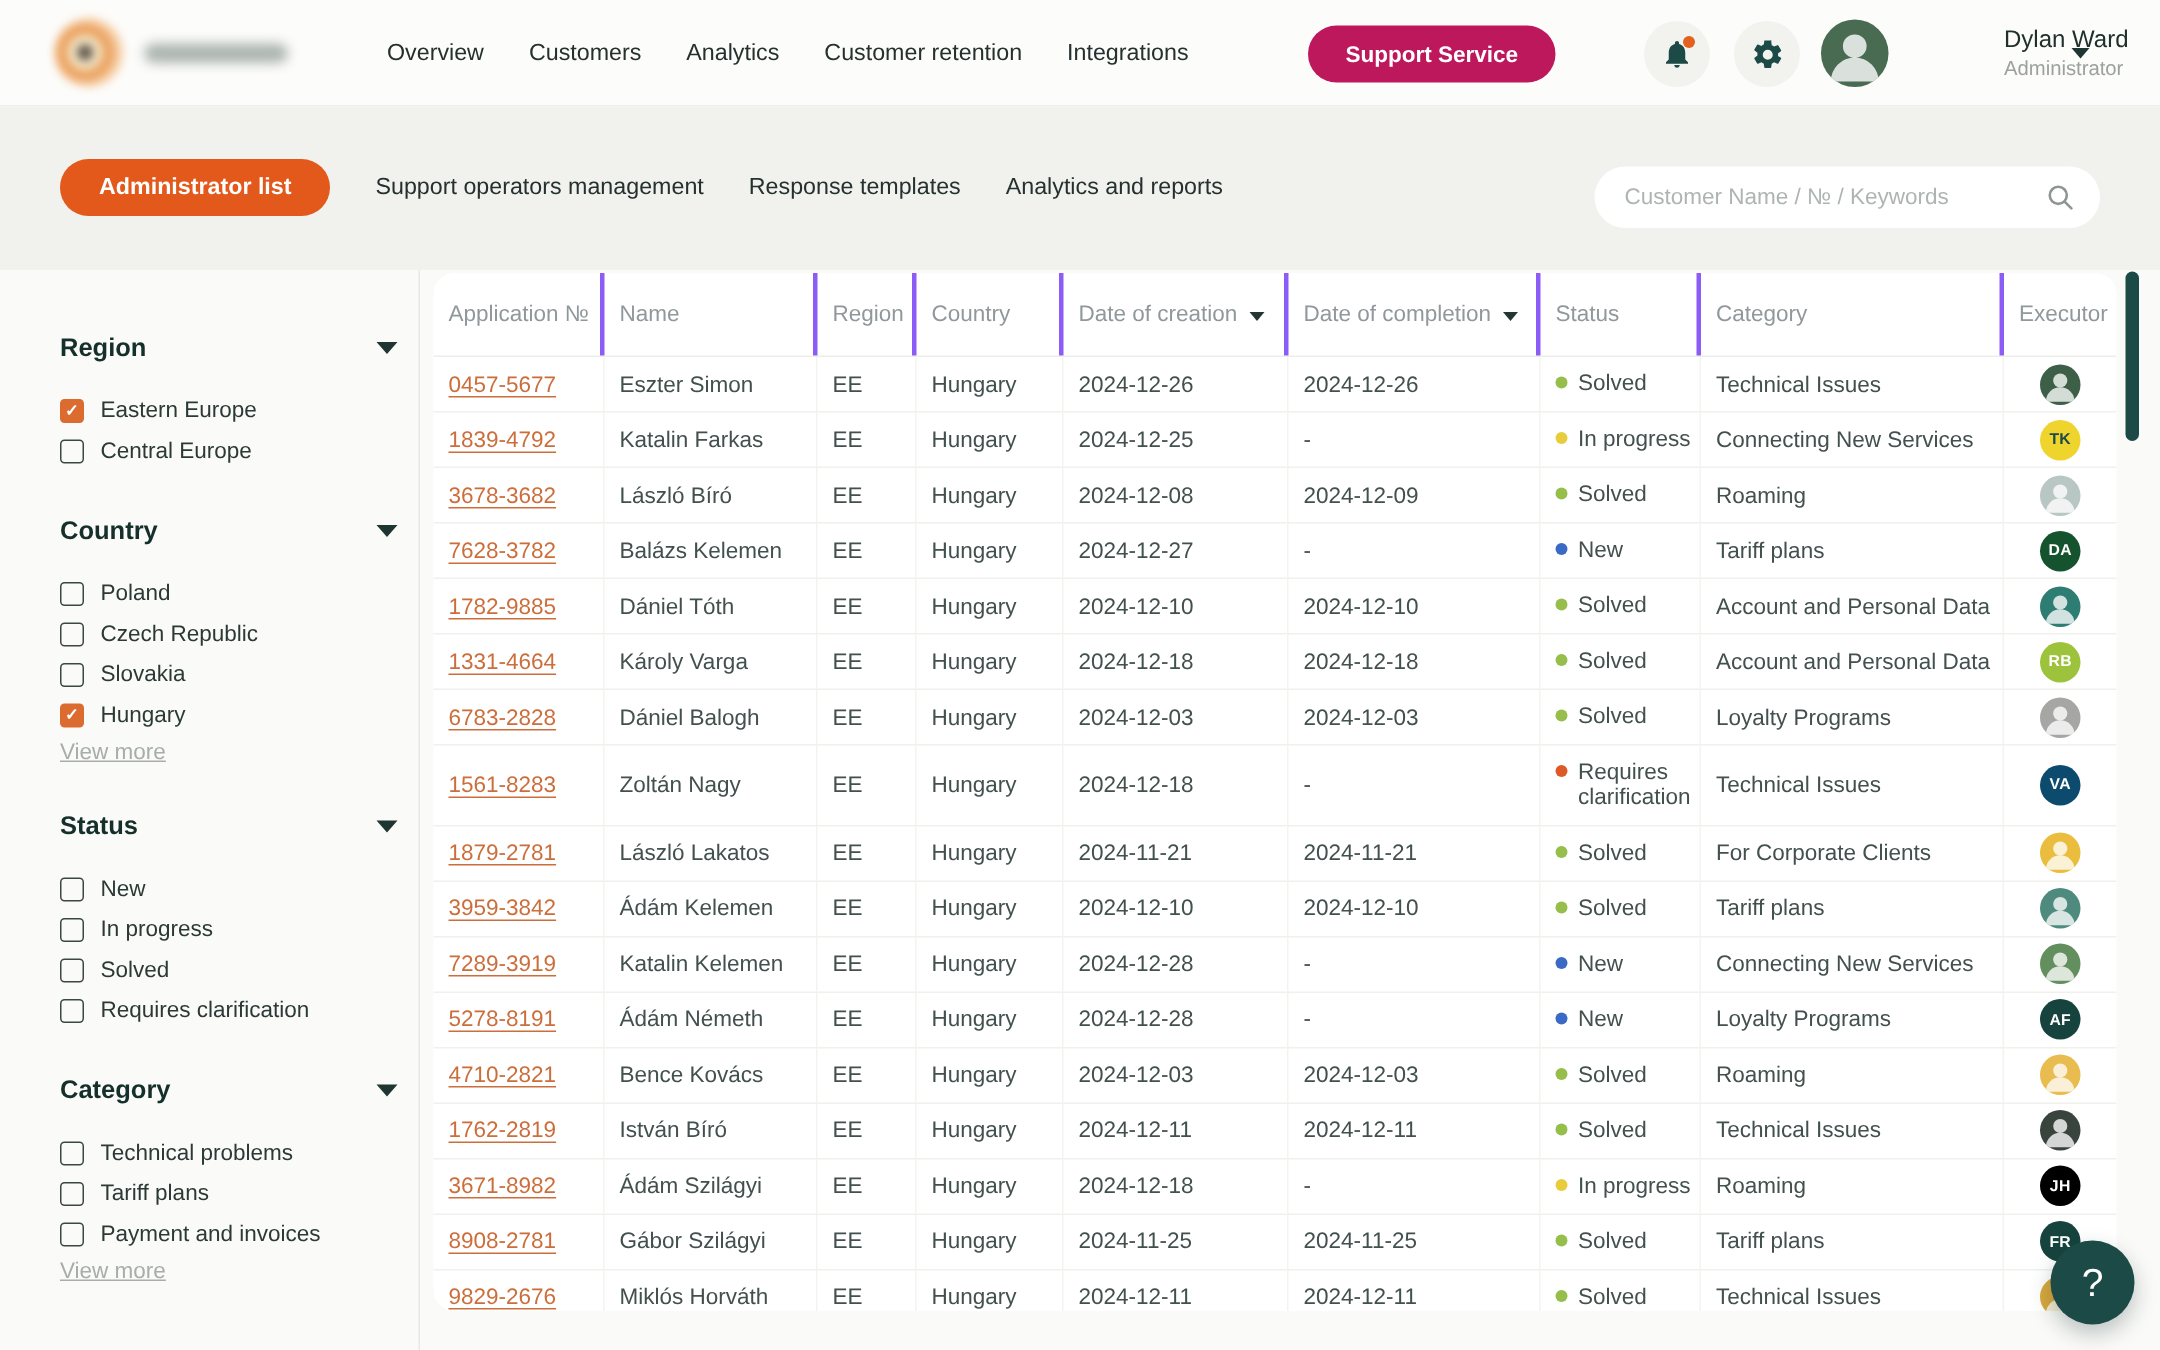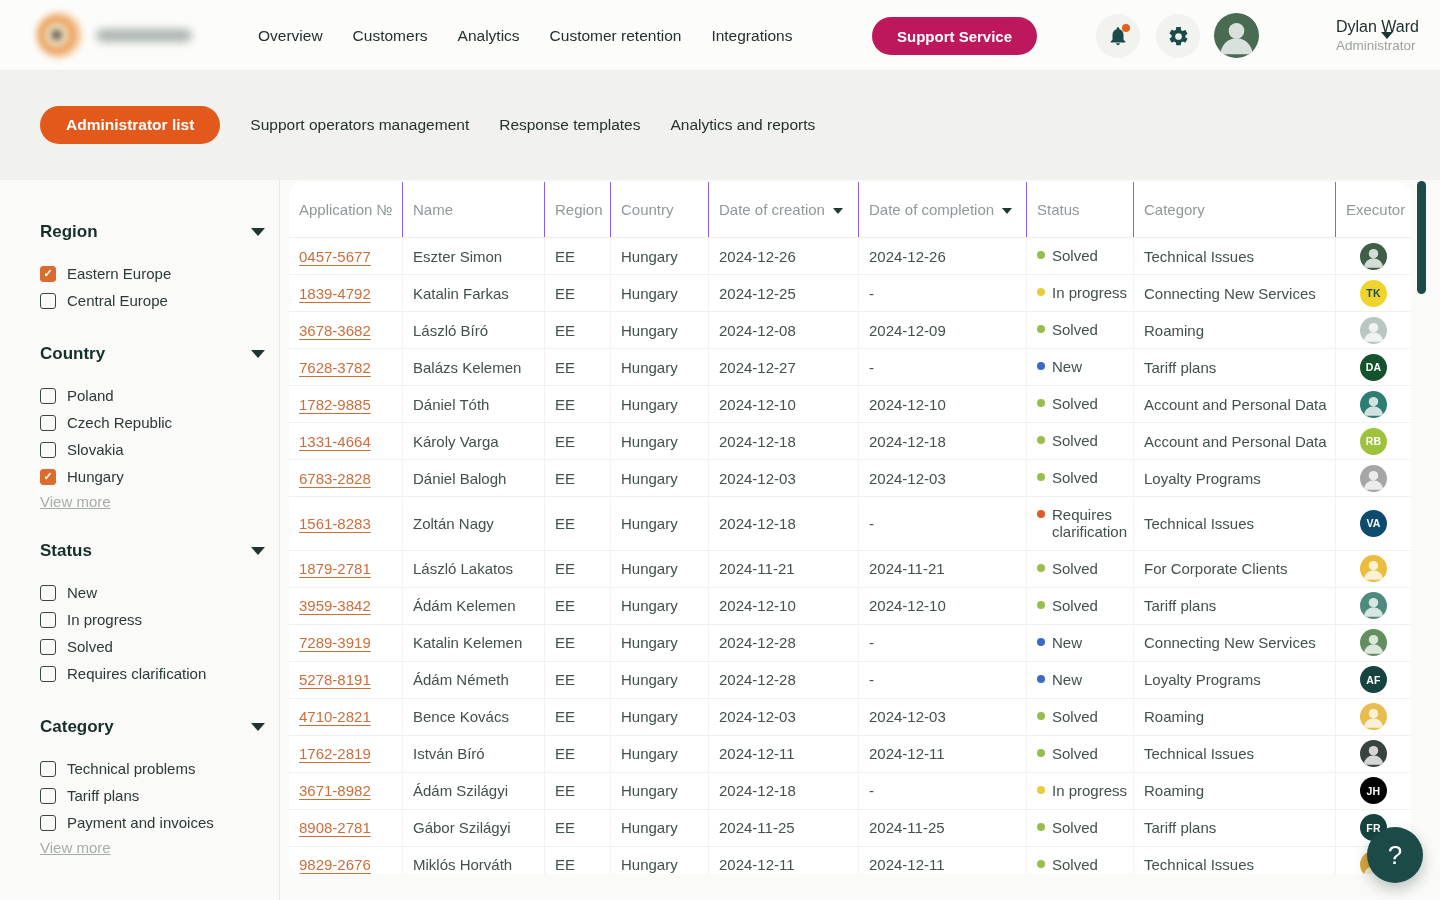--- a/index.html
+++ b/index.html
@@ -55,21 +55,21 @@
   .cb { width:16px; height:16px; border:1.5px solid #3A4745; border-radius:3px; background:transparent; flex-shrink:0;
     display:flex; align-items:center; justify-content:center; }
   .cb.checked { background:#DB6B2F; border-color:#DB6B2F; color:#fff; font-size:11px; font-weight:700; }
   .opt-label { font-size:15px; color:#2B3937; margin-left:11px; white-space:nowrap; }
   .view-more { font-size:15px; color:#A7ADA9; text-decoration:underline; cursor:pointer; margin-top:3px; display:inline-block; }
 
   
   .table-card { position:absolute; left:289px; top:2px; width:1122px; height:692px; background:#FFFFFF; border-radius:14px; overflow:hidden; }
   .grid-row { display:grid; grid-template-columns:114px 142px 66px 98px 150px 168px 107px 202px 1fr; }
   .thead { height:56px; border-bottom:1px solid #EDEDEA; }
-  .th { display:flex; align-items:center; gap:8px; padding-left:10px; font-size:15px; color:#90989B; border-right:1px solid #8b5cf6; }
+  .th { display:flex; align-items:center; gap:8px; padding-left:10px; font-size:15px; color:#90989B; border-right:3px solid #8b5cf6; }
   .th:last-child, .td:last-child { border-right:none; }
   .sort-tri { border-left:5.5px solid transparent; border-right:5.5px solid transparent; border-top:6.5px solid #243633; margin-top:2px; }
   .tr { min-height:37px; border-bottom:1px solid #F0F0ED; cursor:pointer; }
   .td { display:flex; align-items:center; padding-left:10px; font-size:15px; color:#42504E; border-right:1px solid #F3F3F0; }
   .app-link { color:#CC6E3B; text-decoration:underline; text-underline-offset:3px; cursor:pointer; }
   .status-inner { display:flex; align-items:flex-start; gap:7px; padding:9px 4px 9px 0; line-height:1.15; }
   .status-dot { width:8px; height:8px; border-radius:50%; margin-top:4px; flex-shrink:0; }
   .td.exec { justify-content:center; padding-left:0; }
   .avatar { width:27px; height:27px; border-radius:50%; overflow:hidden; display:flex; align-items:flex-end; justify-content:center;
     font-size:10.5px; font-weight:700; letter-spacing:.2px; }
@@ -126,20 +126,27 @@
   <div class="tri user-chevron"></div>
 </header>
 
 <div class="subnav">
   <div class="subnav-tabs">
       <div class="tab active">Administrator list</div>
       <div class="tab">Support operators management</div>
       <div class="tab">Response templates</div>
       <div class="tab">Analytics and reports</div>
     </div>
+  <div class="search-wrap">
+    <input class="search-input" type="text" placeholder="Customer Name / № / Keywords" style="">
+    <svg class="search-icon" width="21" height="21" viewBox="0 0 24 24">
+      <circle cx="10.5" cy="10.5" r="6.5" fill="none" stroke="#8E9693" stroke-width="2"></circle>
+      <line x1="15.5" y1="15.5" x2="20.5" y2="20.5" stroke="#8E9693" stroke-width="2" stroke-linecap="round"></line>
+    </svg>
+  </div>
 </div>
 
 <div class="content">
   <div class="sidebar-divider"></div>
 
   <aside class="filter-panel" id="filter-panel">
       <div class="filter-section">
         <div class="filter-title-row">
           <div class="filter-title">Region</div>
           <div class="sec-chevron"></div>

